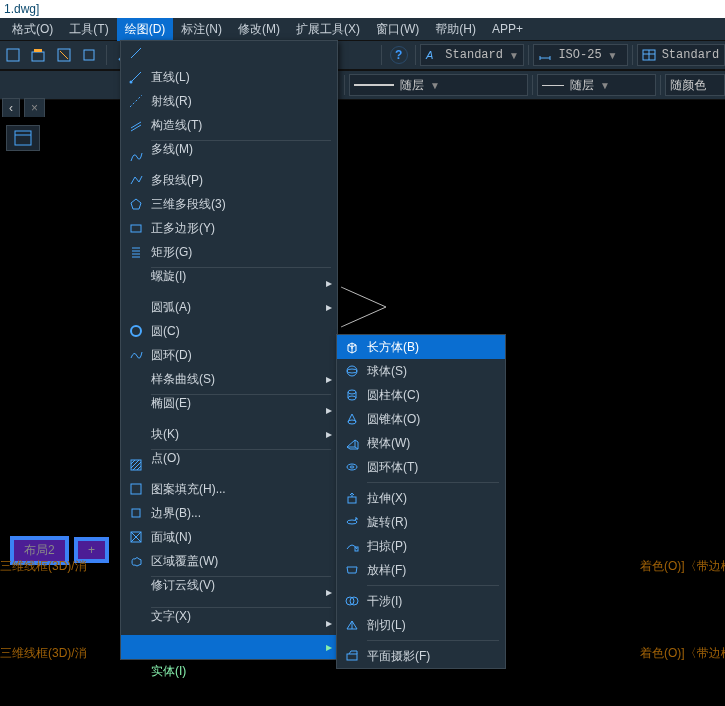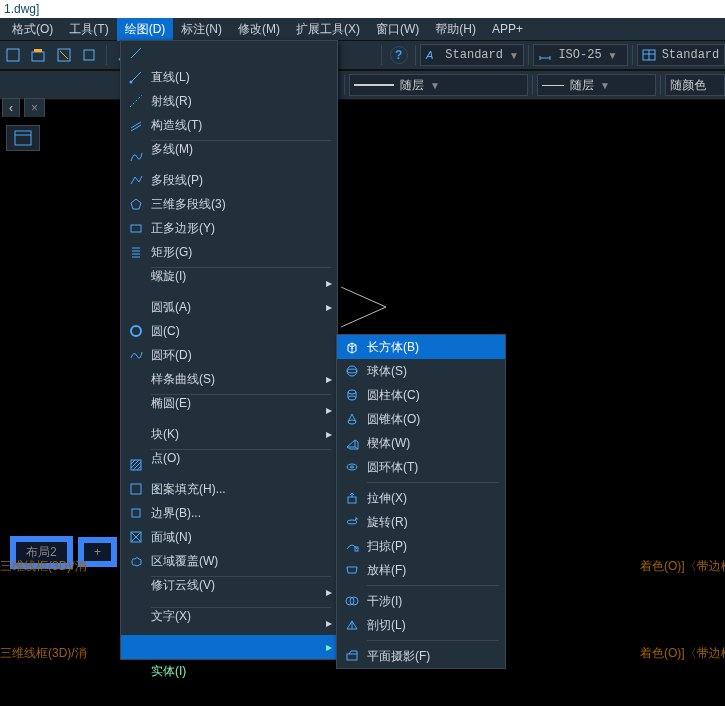--- a/index.html
+++ b/index.html
@@ -30,21 +30,21 @@
   .submenu .row.hi .label{color:#fff;}
   .submenu .row.hi .icon{color:#fff;}
   .submenu .div{height:1px;background:#3a4752;margin:3px 6px 3px 30px;}
   .leftpanel{position:absolute;left:0;top:96px;width:110px;}
   .tabbar{display:flex;gap:4px;padding:2px;}
   .tab{background:#22303c;padding:2px 6px;border:1px solid #3a4752;border-bottom:none;color:#ccc;}
   .tab.active{background:#22303c;}
   .tab.x{color:#888;}
   .docicon{width:32px;height:24px;background:#1b2631;margin:6px;display:flex;align-items:center;justify-content:center;color:#4aa8ff;border:1px solid #3a4752;}
   .bottomtabs{position:absolute;left:10px;top:536px;color:#888;}
-  .bottomtabs .bt{display:inline-block;padding:2px 10px;background:#0f172a;border:6px solid #3b82f6;margin-right:2px;}
+  .bottomtabs .bt{display:inline-block;padding:2px 10px;background:#4c1d95;border:4px solid #3b82f6;margin-right:2px;}
   .statusline{position:absolute;left:0;color:#a16207;font-size:12px;white-space:nowrap;}
   .statusline.a{top:558px;}
   .statusline.b{top:645px;}
   .canvas-shape{position:absolute;left:336px;top:282px;color:#bbb;}
   svg{display:block;}
 </style>
 </head>
 <body>
 
 <div class="titlebar">1.dwg]</div>

